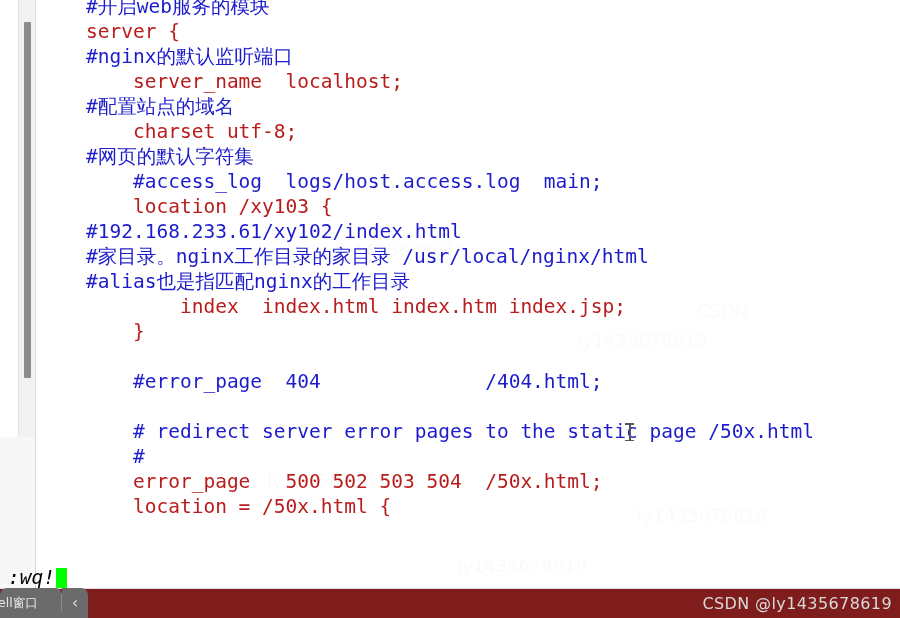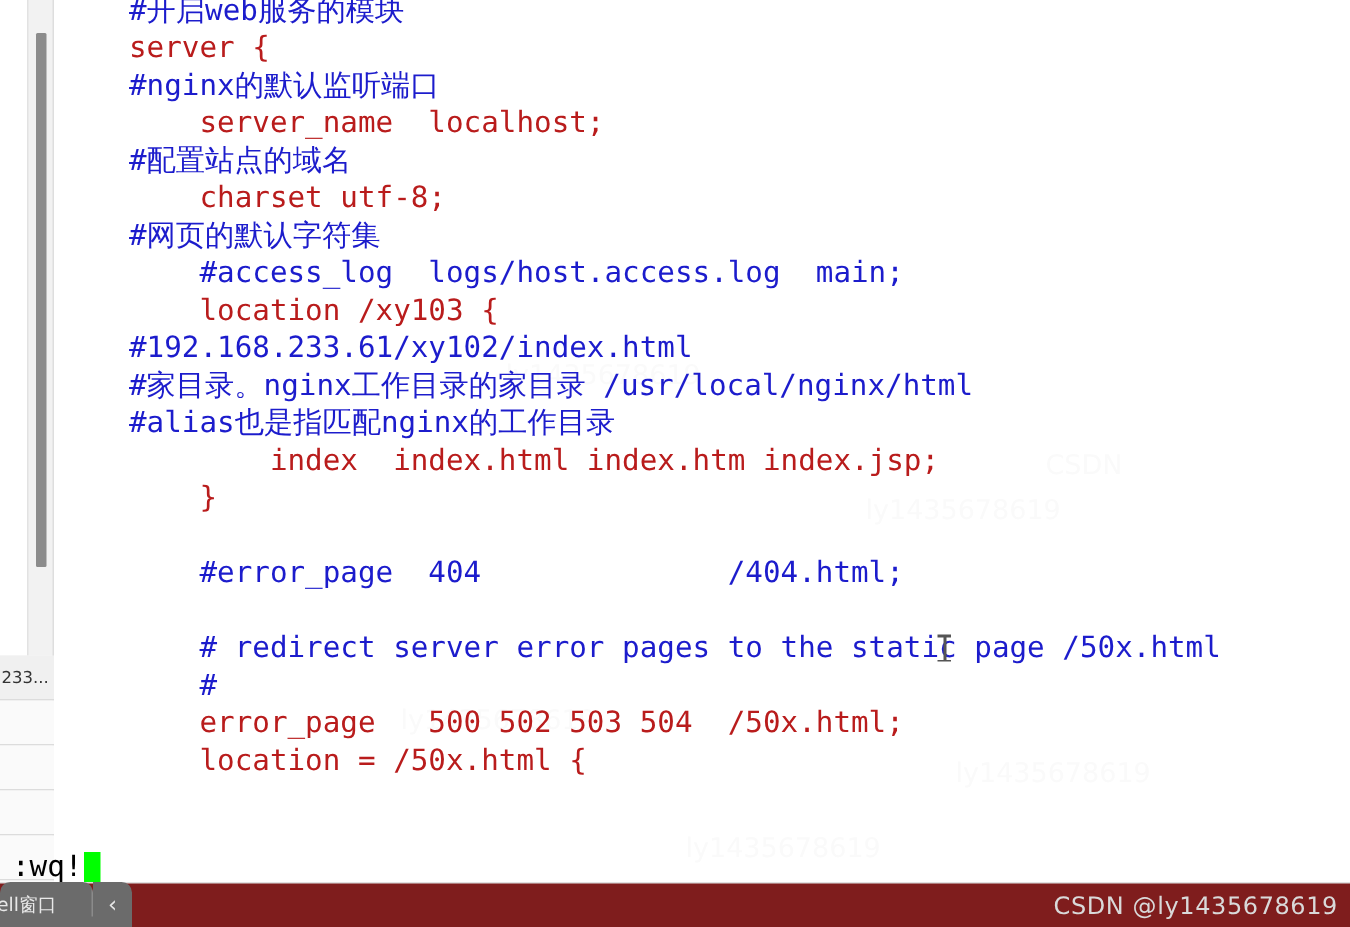--- a/index.html
+++ b/index.html
@@ -123,20 +123,21 @@
     position: absolute;
     left: 8px;
     bottom: 28px;
     font-family: "DejaVu Sans Mono", monospace;
     font-size: 19.5px;
     line-height: 25px;
     color: #000;
     white-space: pre;
     display: flex;
     align-items: center;
+    font-style: italic;
   }
   .cursor-block {
     display: inline-block;
     width: 11px;
     height: 20px;
     background: #00ff00;
     margin-left: 1px;
     vertical-align: -3px;
   }
 
@@ -247,28 +248,20 @@
 </head>
 <body>
 
 <div id="app">
 
   <div class="left-rail">
     <div class="rail-upper"></div>
     <div class="vscroll">
       <div class="vscroll-thumb"></div>
     </div>
-    <div class="rail-list">
-        <div class="rail-item active">233...</div>
-        <div class="rail-item blank"></div>
-        <div class="rail-item blank"></div>
-        <div class="rail-item blank"></div>
-        <div class="rail-item blank"></div>
-        <div class="rail-item blank"></div>
-      </div>
   </div>
 
   <div class="terminal">
     <div class="bg-layer">
         <div class="bg-watermark" style="left: 300px; top: 240px;">ly1435678619</div>
         <div class="bg-watermark" style="left: 540px; top: 330px;">ly1435678619</div>
         <div class="bg-watermark" style="left: 230px; top: 470px;">ly1435678619</div>
         <div class="bg-watermark" style="left: 600px; top: 505px;">ly1435678619</div>
         <div class="bg-watermark" style="left: 420px; top: 555px;">ly1435678619</div>
         <div class="bg-watermark" style="left: 660px; top: 300px;">CSDN</div>

